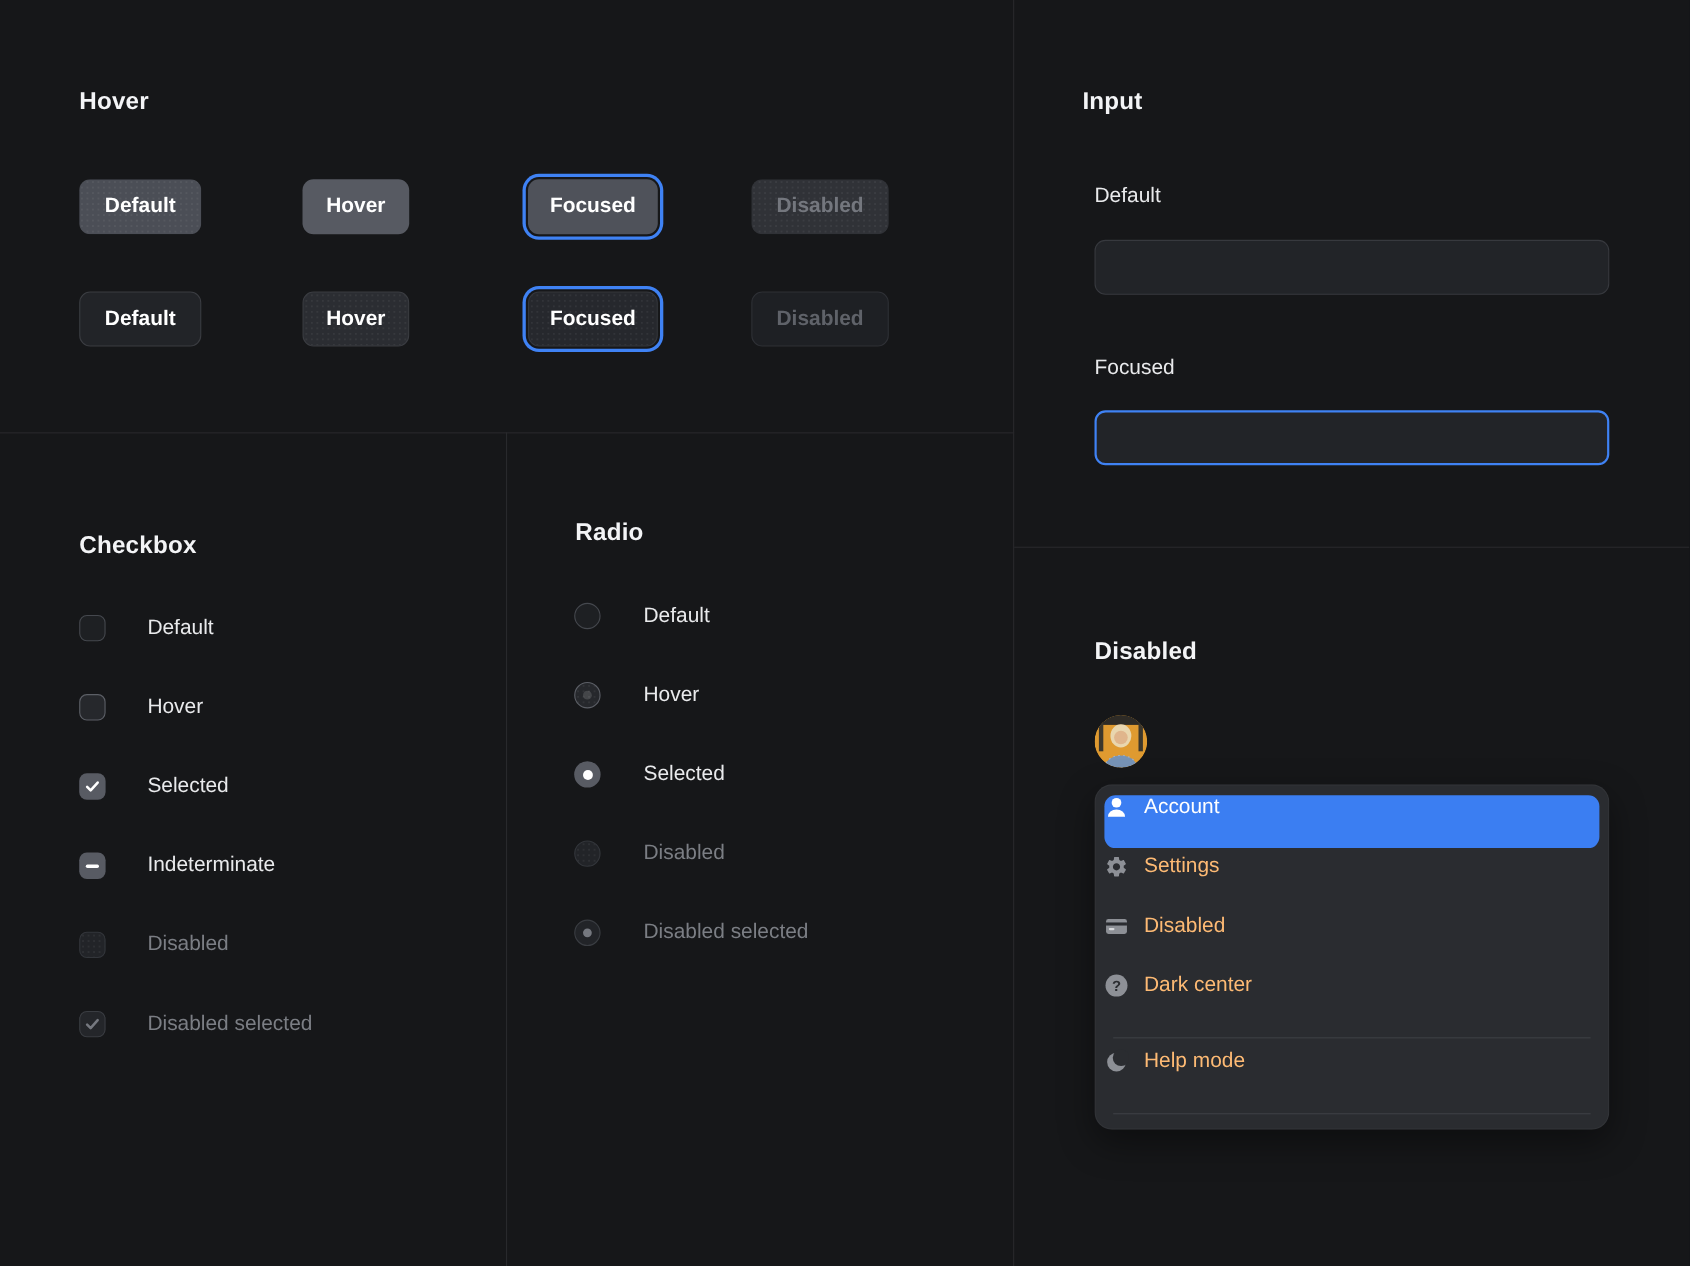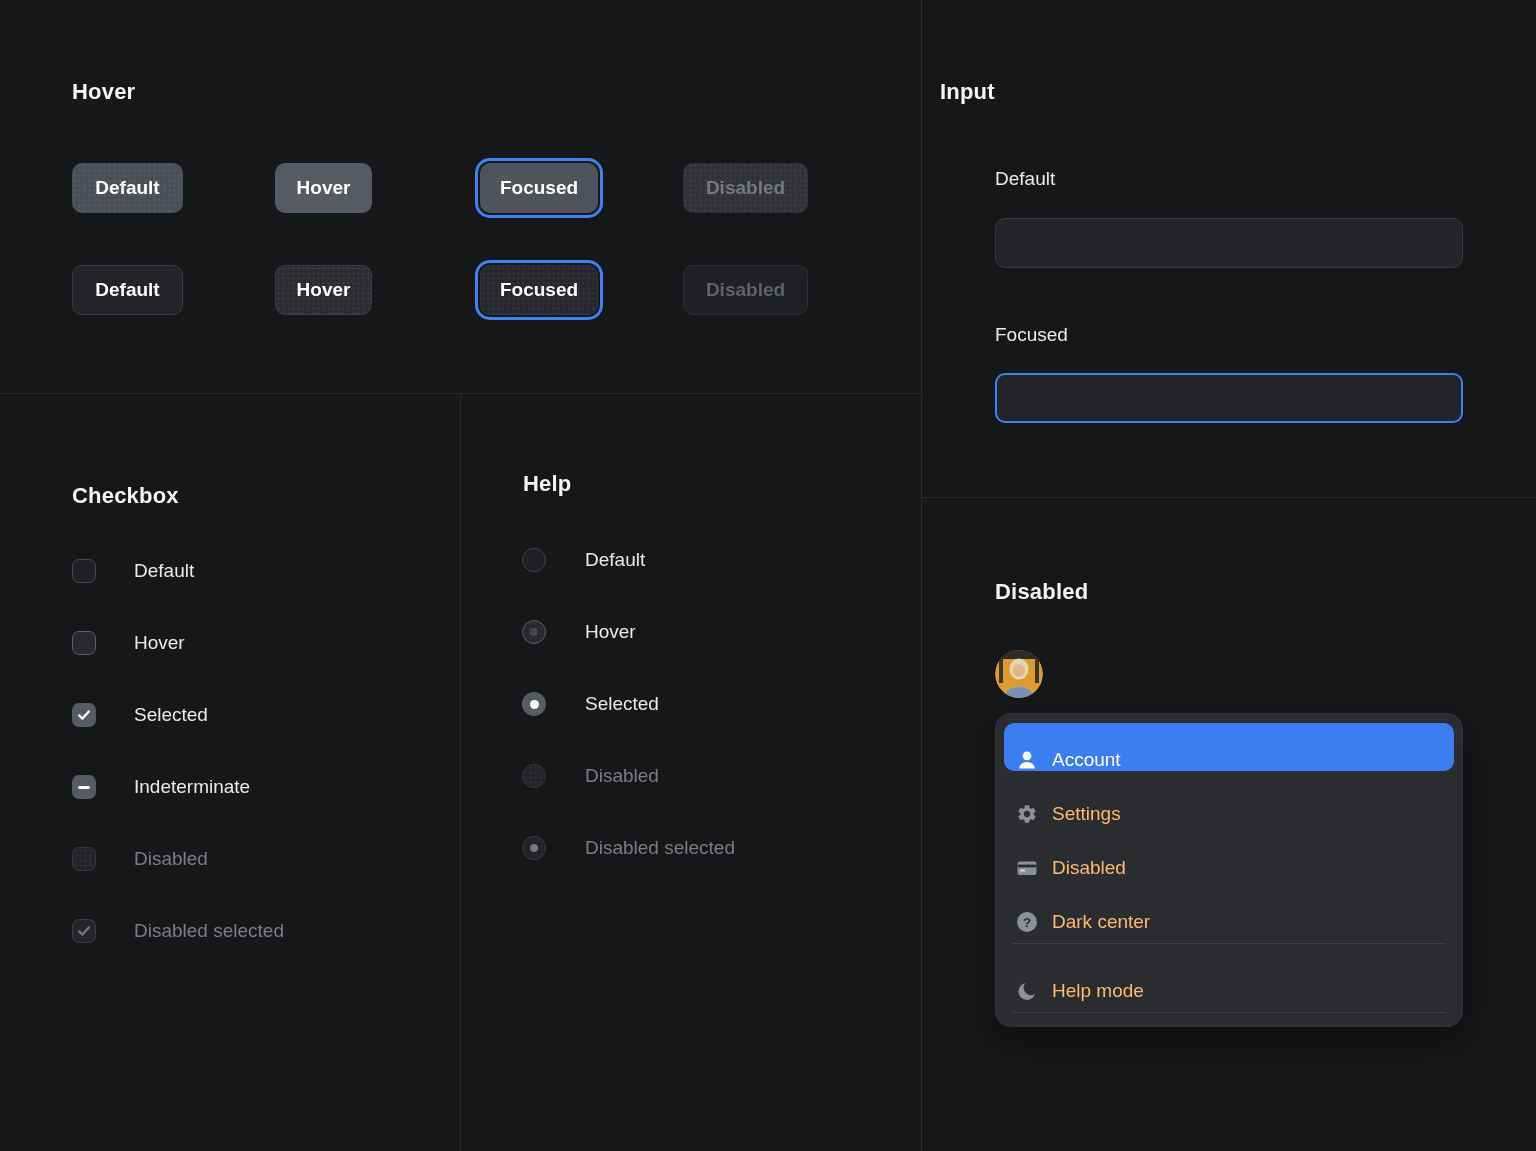--- a/index.html
+++ b/index.html
@@ -66,21 +66,21 @@
   .field-label { position:absolute; left:995px; }
   .text-input { position:absolute; left:995px; width:468px; height:50px; border-radius:10px;
                 background:#222428; border:1px solid #37393e; color:#e9eaec; font-size:18px; padding:0 16px; outline:none; }
   .text-input.st-focused { border:2px solid #3f82f4; }
 
   
   .avatar { position:absolute; left:995px; top:650px; width:48px; height:48px; border-radius:50%; overflow:hidden; cursor:pointer; }
   .menu { position:absolute; left:995px; top:713px; width:468px; background:#2a2c30; border:1px solid rgba(255,255,255,.04);
           border-radius:16px; padding:9px 8px; display:flex; flex-direction:column; gap:6px;
           box-shadow:0 12px 32px rgba(0,0,0,.40); }
-  .menu-item { height:48px; border-radius:10px; display:flex; align-items:flex-end; padding-left:12px; cursor:pointer; }
+  .menu-item { height:48px; border-radius:10px; display:flex; align-items:flex-start; padding-left:0; cursor:pointer; }
   .menu-item .mi-icon { width:22px; height:22px; display:flex; align-items:center; justify-content:center; flex:0 0 auto; }
   .menu-item .mi-label { margin-left:14px; font-size:19px; color:#fdba74; }
   .menu-item.active { background:#3b7ef2; }
   .menu-item.active .mi-label { color:#fff; }
   .menu-divider { height:1px; background:#3e4045; margin:4px 8px; }
 
   svg { display:block; }
 </style>
 </head>
 <body>
@@ -136,21 +136,21 @@
     <div class="ctl-row">
       <span class="cb st-disabled-selected">
         <svg width="16" height="16" viewBox="0 0 16 16">
             <polyline points="3.2,8.4 6.4,11.6 12.8,4.4" fill="none" stroke="#75787f" stroke-width="2.3" stroke-linecap="round" stroke-linejoin="round"></polyline>
           </svg>
       </span>
       <span class="lbl muted">Disabled selected</span>
     </div>
   </div>
 
-  <div class="heading" style="left:523px; top:471px;">Help</div>
+  <div class="heading" style="left:523px; top:471px;">Radio</div>
 
   <div class="rad-rows">
     <div class="ctl-row">
       <span class="radio st-default"></span>
       <span class="lbl">Default</span>
     </div>
     <div class="ctl-row">
       <span class="radio st-hover tex">
           <span class="dot"></span>
         </span>
@@ -167,21 +167,21 @@
       <span class="lbl muted">Disabled</span>
     </div>
     <div class="ctl-row">
       <span class="radio st-disabled-selected">
           <span class="dot"></span>
         </span>
       <span class="lbl muted">Disabled selected</span>
     </div>
   </div>
 
-  <div class="heading" style="left:940px; top:79px;">Input</div>
+  <div class="heading" style="left:984px; top:79px;">Input</div>
 
   <div class="field-label lbl" style="top:168px;">Default</div>
   <input type="text" class="text-input st-default" style="top: 218px;" value="">
 
   <div class="field-label lbl" style="top:324px;">Focused</div>
   <input type="text" class="text-input st-focused" style="top: 373px;" value="">
 
   <div class="heading" style="left:995px; top:579px;">Disabled</div>
 
   <div class="avatar">

